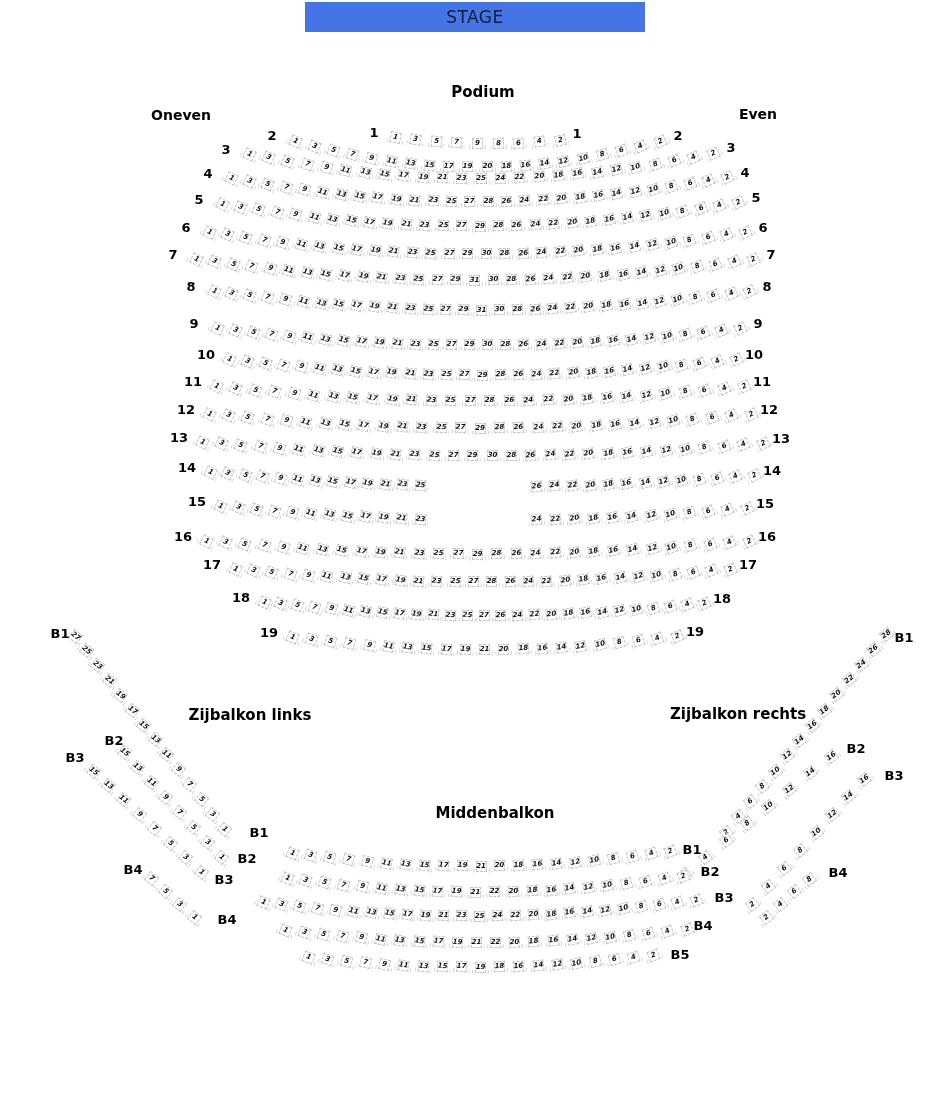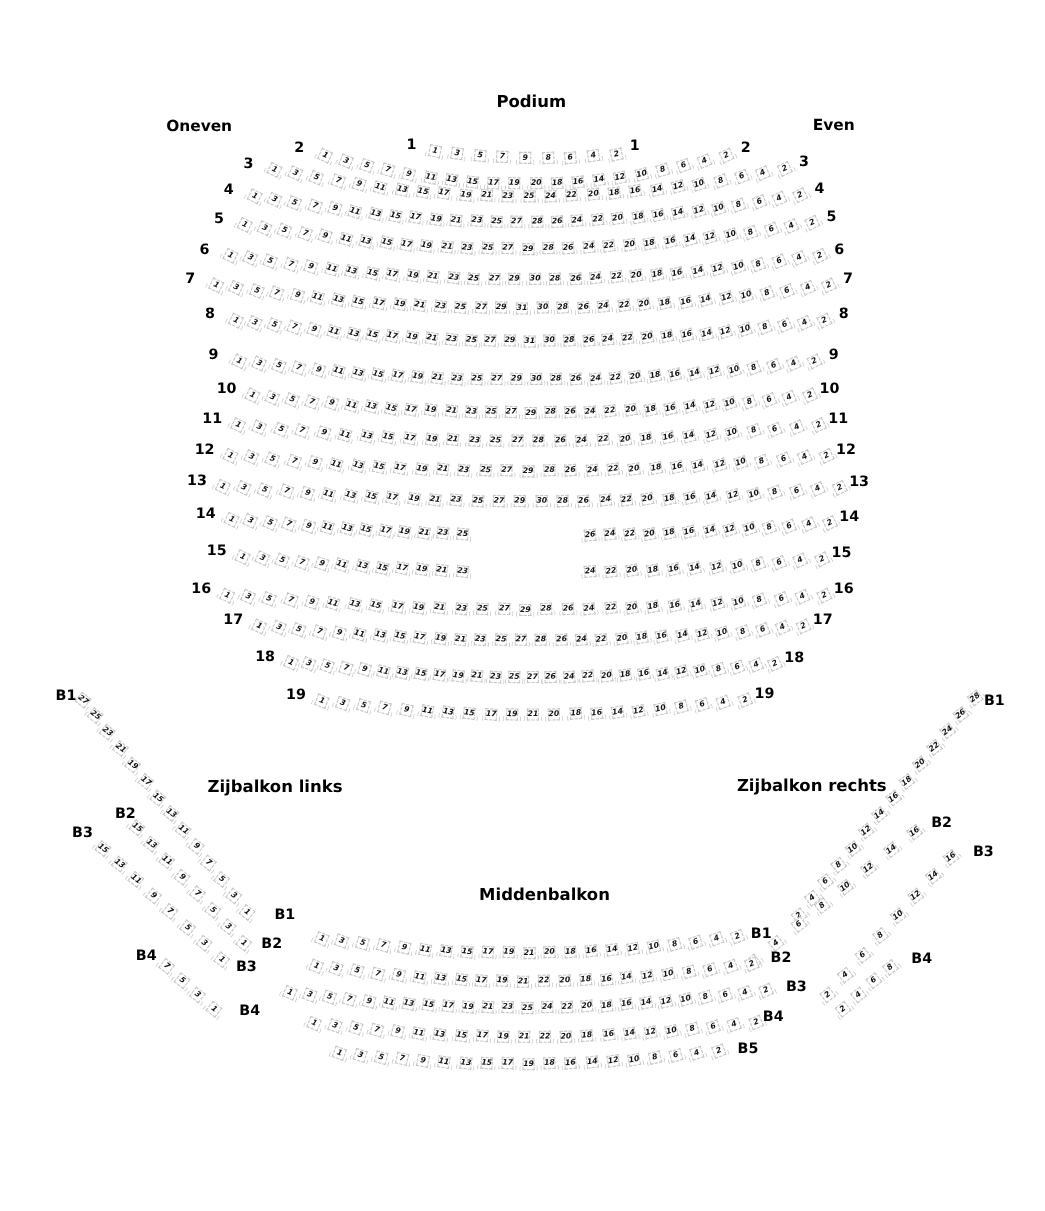--- a/index.html
+++ b/index.html
@@ -40,20 +40,23 @@
   }
   .seat::after{
     content:"";position:absolute;right:-4px;bottom:-2px;width:3px;height:5px;
     border-right:1px solid #cfcfcf;border-radius:50%;
   }
 </style>
 </head>
 <body>
 
 <div id="canvas">
+  <div id="stage-banner" style="background: rgb(69, 116, 228); color: rgb(16, 28, 61);">
+    <span>STAGE</span>
+  </div>
 
   <div class="section-title" style="left:483px;top:92px;">Podium</div>
   <div class="side-header" style="left:181px;top:115px;">Oneven</div>
   <div class="side-header" style="left:758px;top:114px;">Even</div>
 
   <div class="section-title" style="left:250px;top:715px;">Zijbalkon links</div>
   <div class="section-title" style="left:738px;top:714px;">Zijbalkon rechts</div>
   <div class="section-title" style="left:495px;top:813px;">Middenbalkon</div>
 
   <div id="seatmap">

